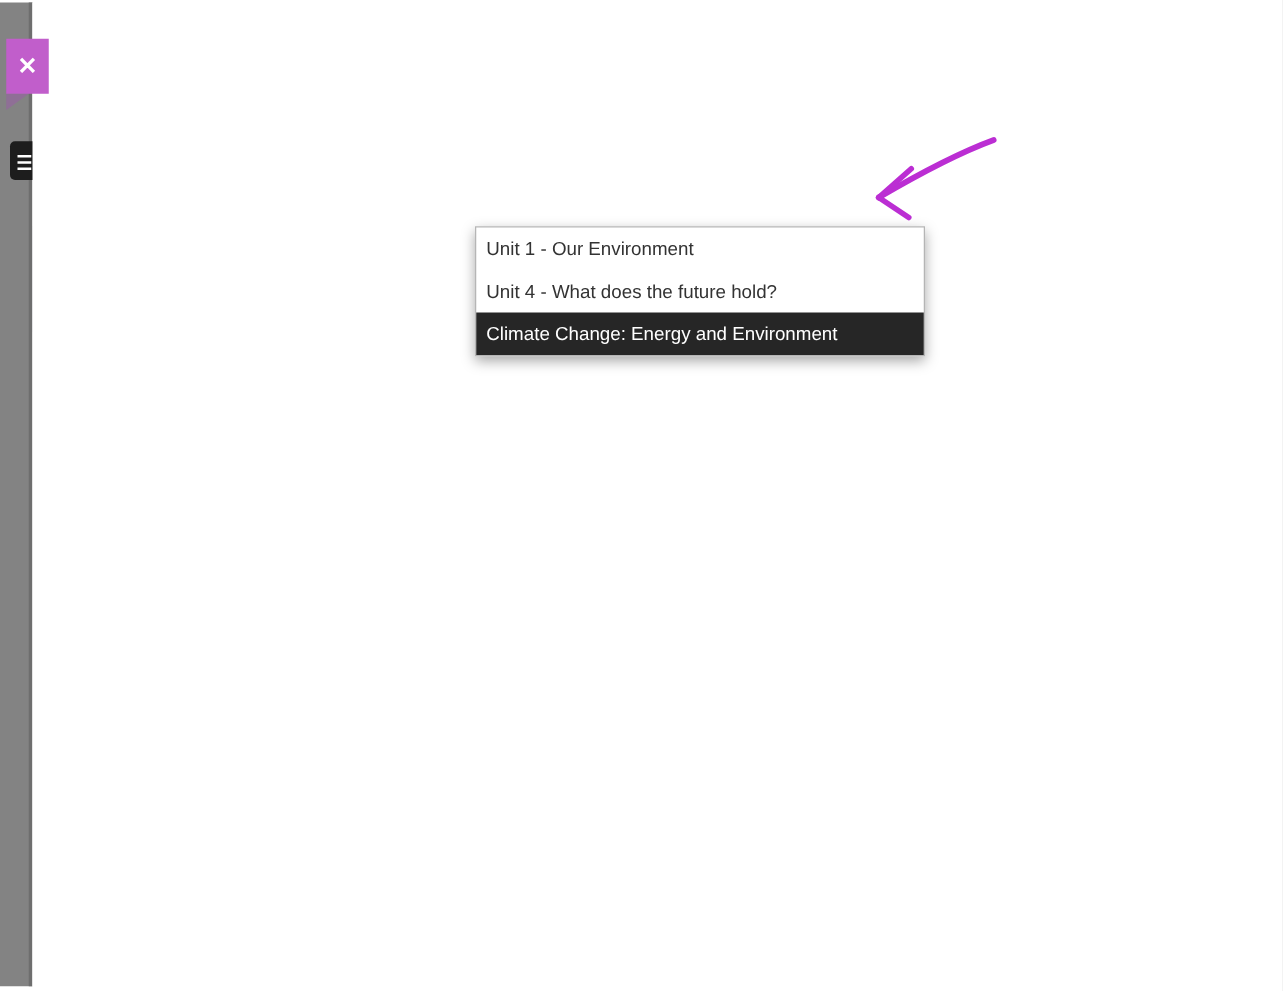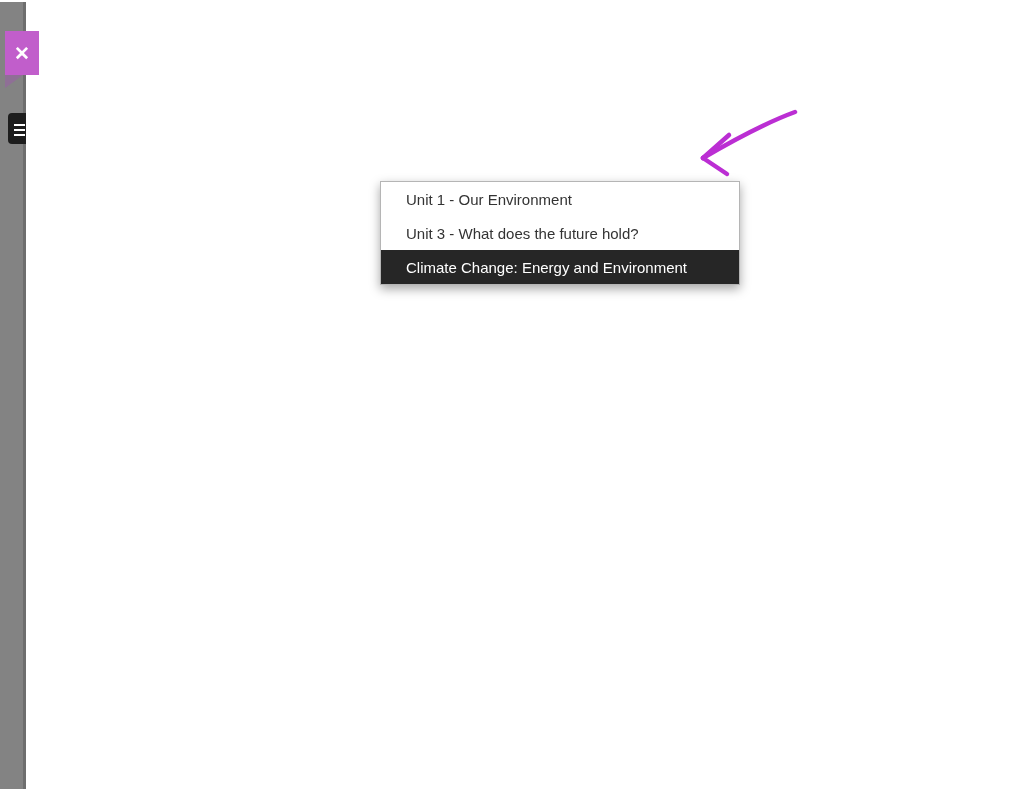--- a/index.html
+++ b/index.html
@@ -47,21 +47,21 @@
   .submit-count{position:absolute;left:98px;top:20px;display:flex;align-items:baseline;gap:5px;}
   .submit-count .big{font-size:26px;font-weight:700;color:#2e2e2e;}
   .submit-count .of{font-size:14px;color:#757575;}
   .submitted-label{position:absolute;left:98px;top:51px;font-size:13px;letter-spacing:.4px;color:#333;}
   .post-all-btn{position:absolute;left:837px;top:27px;width:127px;height:36px;background:#cbcbcb;border:none;border-radius:3px;
     font-size:15px;color:#2e2e2e;cursor:pointer;}
 
   
   .menu{position:absolute;left:380px;top:181px;width:360px;background:#fff;border:1px solid #b5b5b5;
     box-shadow:0 4px 10px rgba(0,0,0,.35);z-index:8;}
-  .menu-item{height:34px;display:flex;align-items:center;padding-left:25px;font-size:15px;color:#333;cursor:pointer;}
+  .menu-item{height:34px;display:flex;align-items:center;padding-left:8px;font-size:15px;color:#333;cursor:pointer;}
   .menu-item.selected{background:#262626;color:#fff;}
 
   
   .content{position:absolute;left:26px;top:265px;width:998px;height:525px;background:#fff;}
   .table{position:absolute;left:24px;top:0;width:955px;}
   .thead{position:relative;height:85px;border-bottom:1px solid #c9c9c9;}
   .thead span{position:absolute;bottom:8px;font-size:15px;font-weight:700;color:#262626;}
   .col-student{left:83px;} .col-status{left:338px;} .col-grade{left:578px;}
   .row{position:relative;height:62px;}
   .row::after{content:"";position:absolute;left:70px;right:0;bottom:0;height:1px;background:#ddd;}
@@ -250,21 +250,21 @@
           <div class="sub">Unopened</div>
           </div>
         <div class="status muted"><span>Nothing to grade</span></div>
         <div class="pill empty">--</div>
       </div>
     </div>
   </div>
 
   <div class="menu">
     <div class="menu-item">Unit 1 - Our Environment</div>
-    <div class="menu-item">Unit 3 - What does the future hold?</div>
+    <div class="menu-item">Unit 4 - What does the future hold?</div>
     <div class="menu-item selected">Climate Change: Energy and Environment</div>
   </div>
 
   <svg class="anno-arrow" width="160" height="90" viewBox="660 98 160 90">
     <path d="M795 112 C765 123 732 141 703 158" fill="none" stroke="#bb2ed3" stroke-width="4.5" stroke-linecap="round"></path>
     <path d="M703 158 L729 135" fill="none" stroke="#bb2ed3" stroke-width="4.5" stroke-linecap="round"></path>
     <path d="M703 158 L727 174" fill="none" stroke="#bb2ed3" stroke-width="4.5" stroke-linecap="round"></path>
   </svg>
 </div>
 

